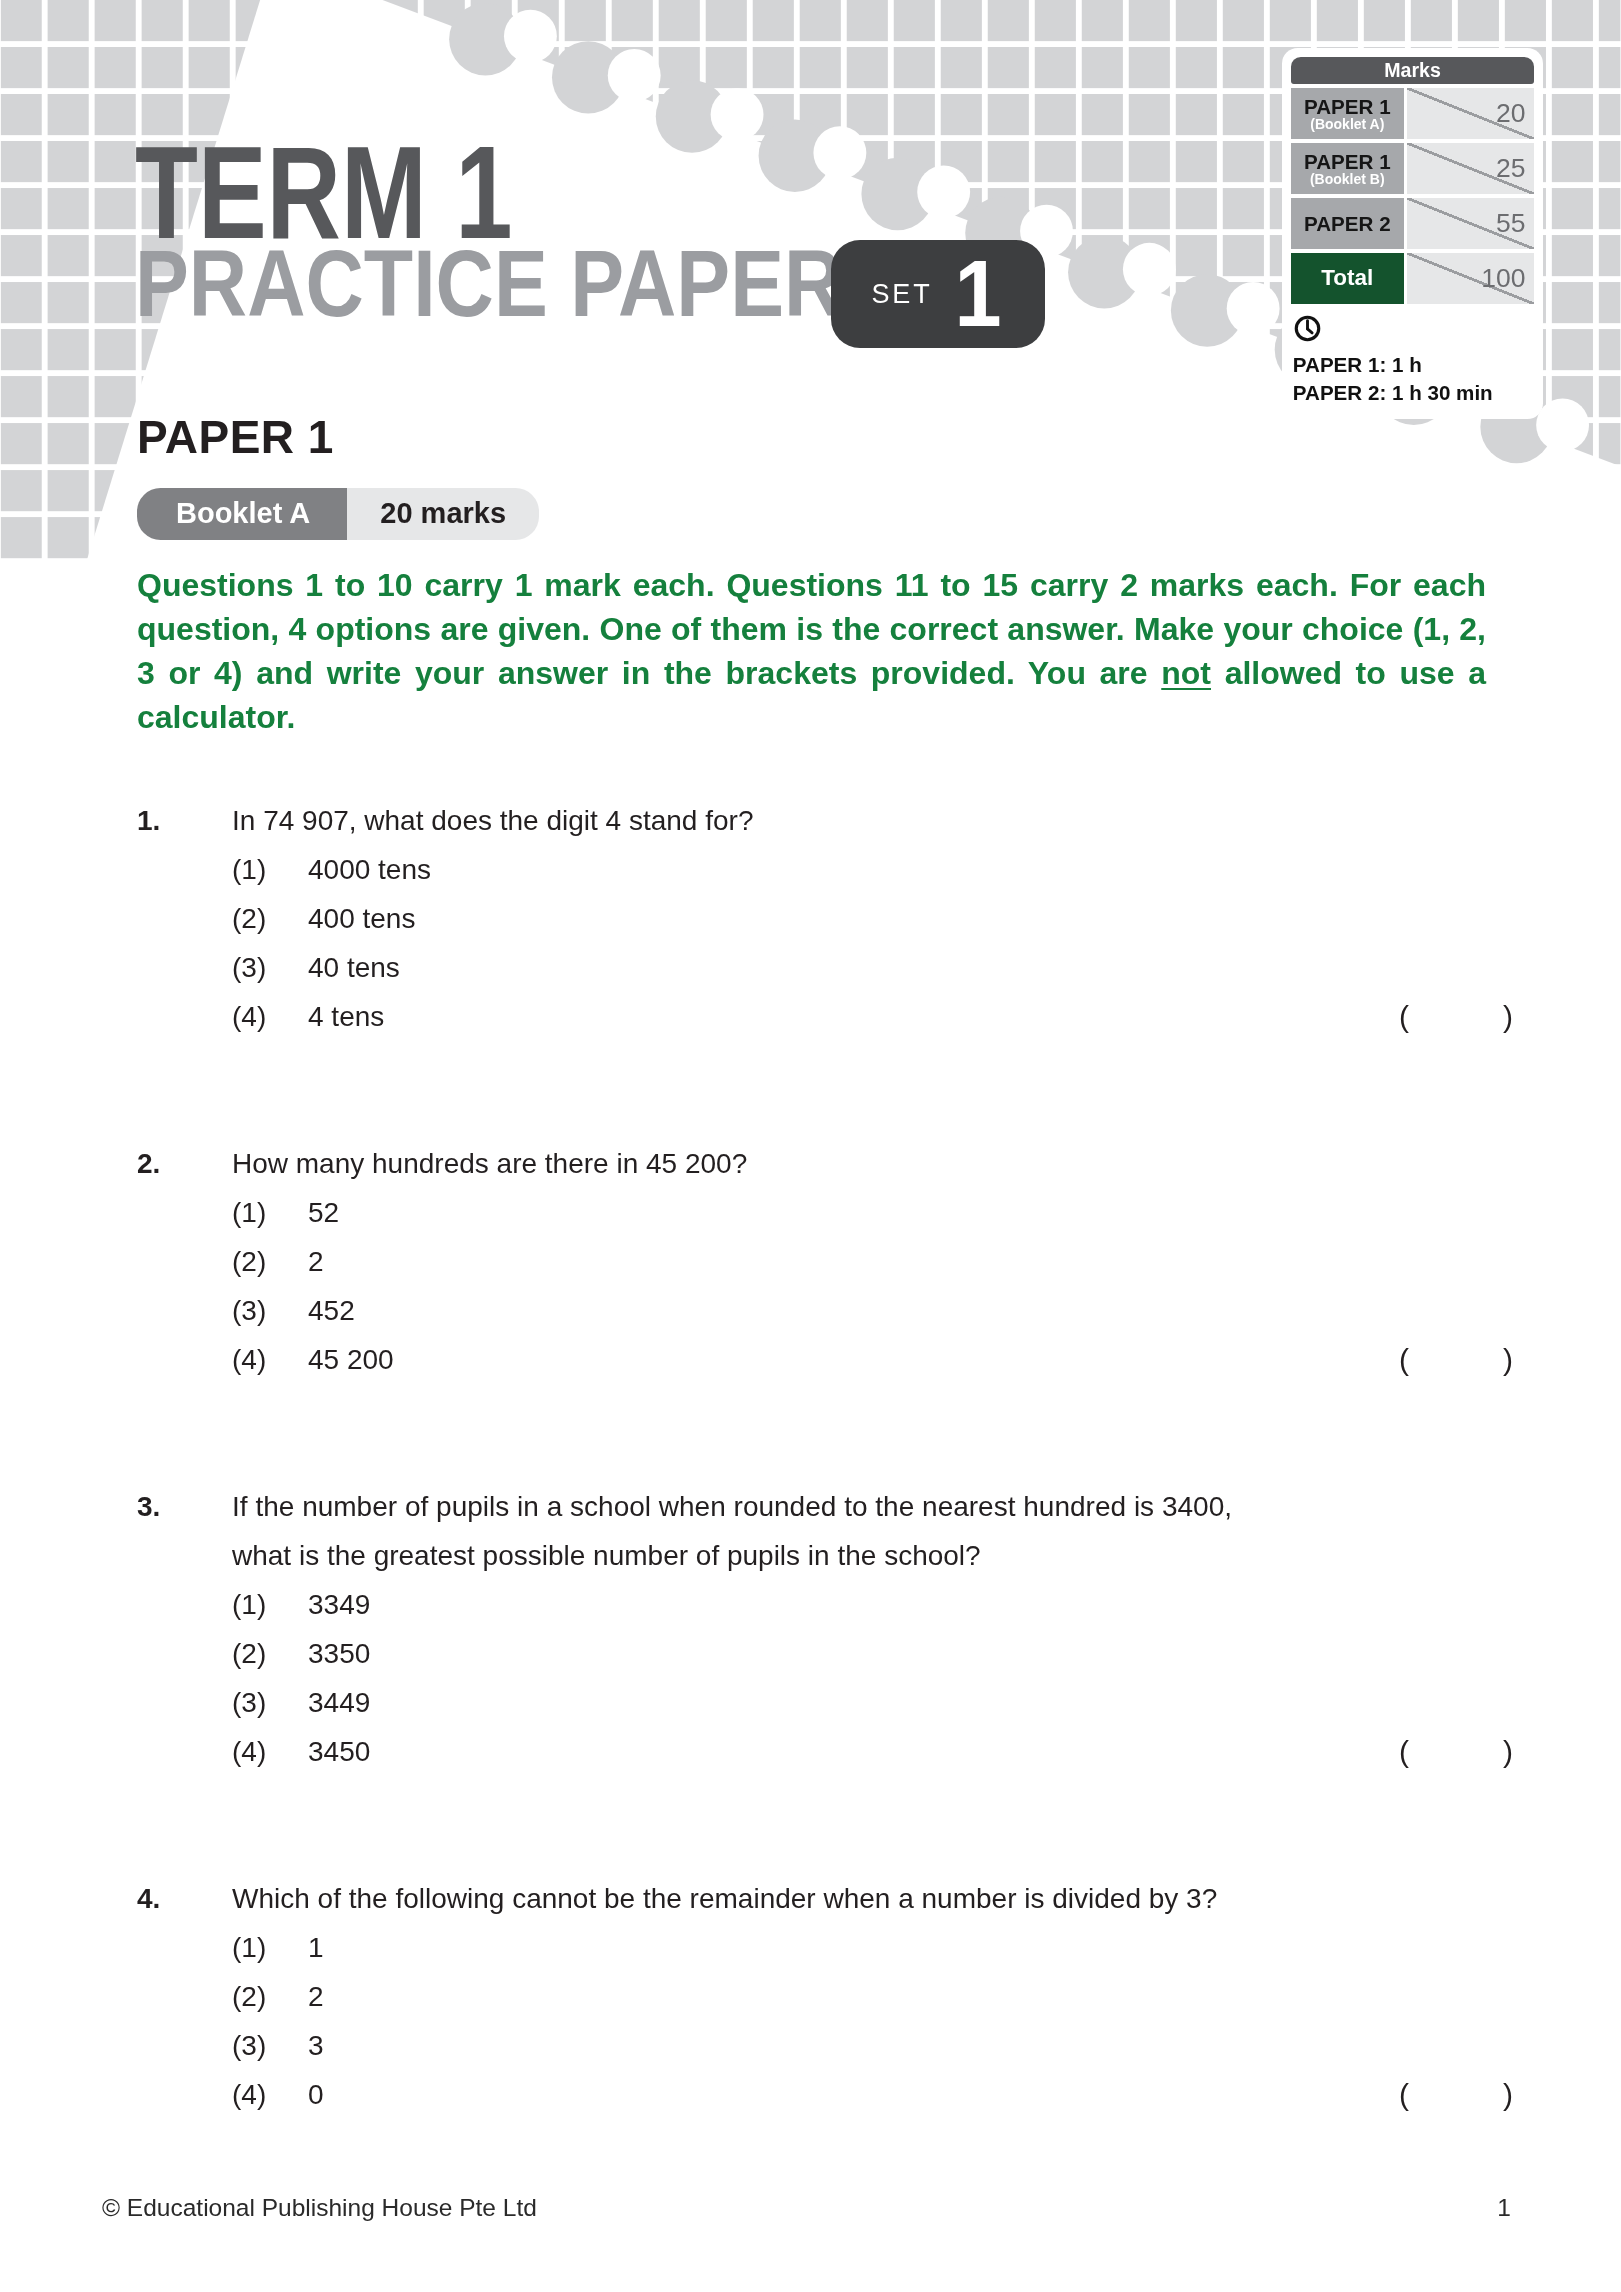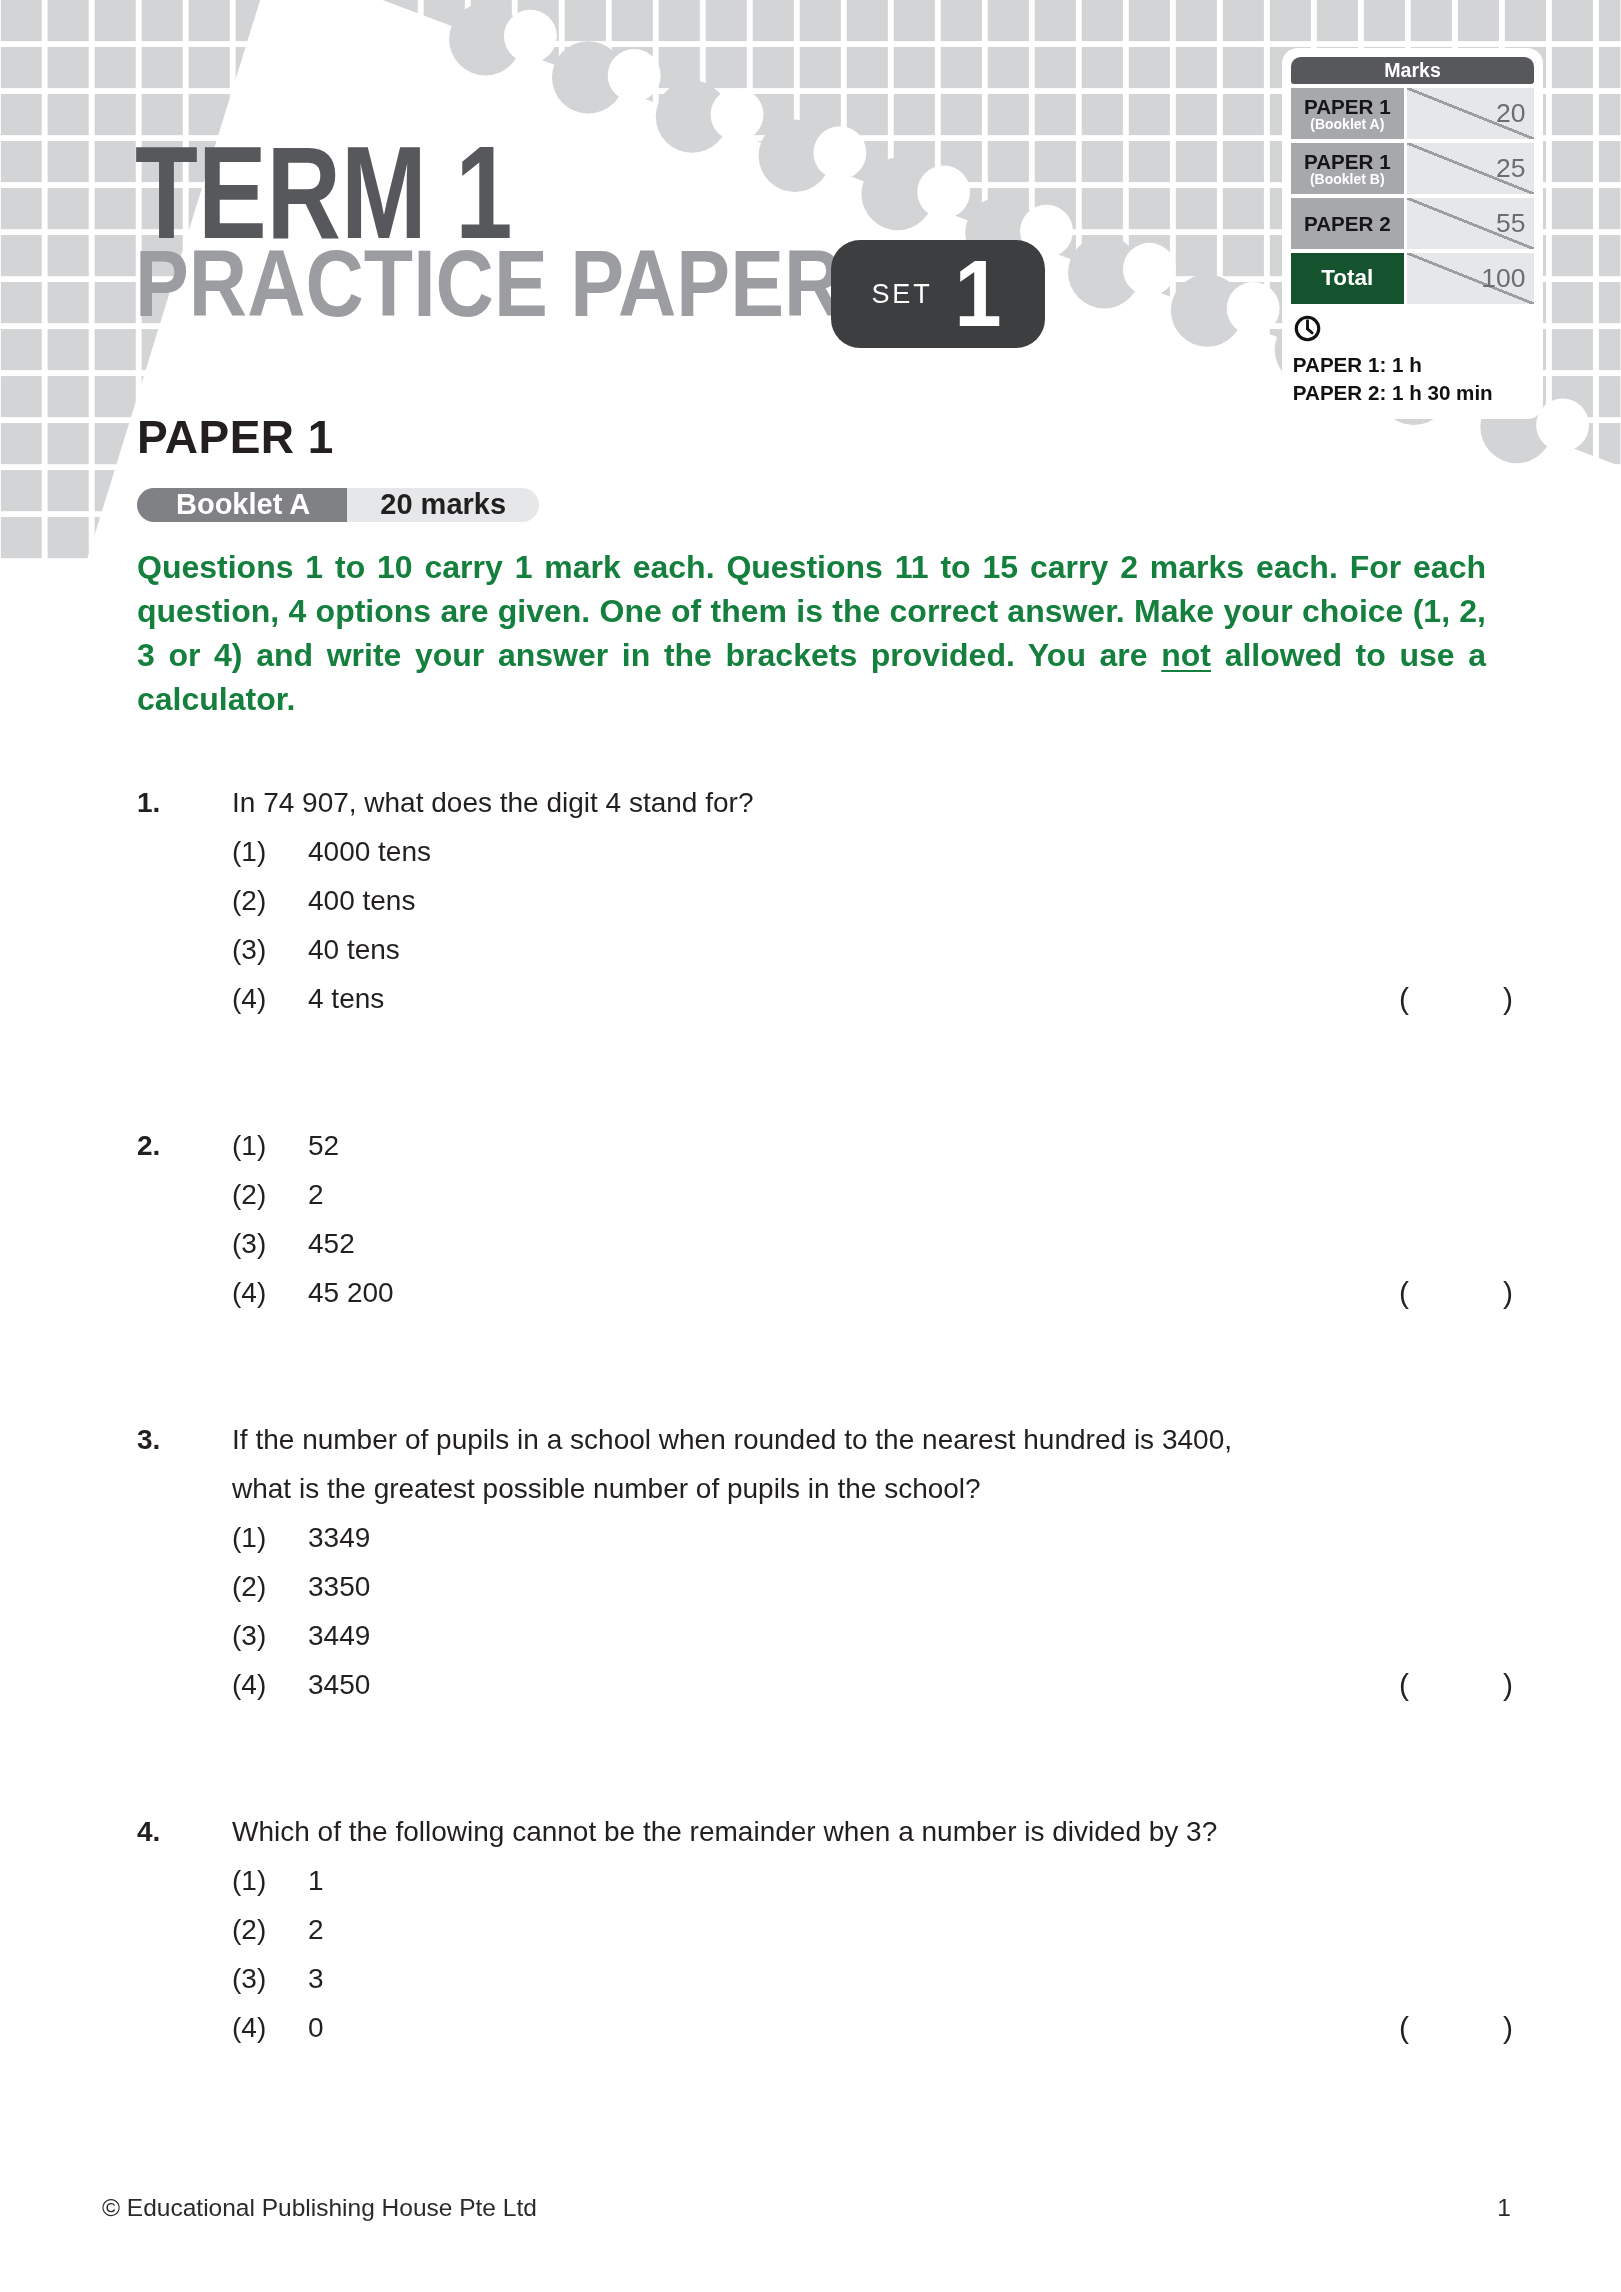--- a/index.html
+++ b/index.html
@@ -63,21 +63,21 @@
       #9b9da0 calc(50% + 1.4px), transparent calc(50% + 1.4px));
     display:flex; align-items:center; justify-content:flex-end;
     padding-right:8.8px; font-size:26.5px; color:#6c6d70;
   }
   .durations { display:flex; gap:8.8px; margin-top:9.8px; padding-left:2px; align-items:flex-start;flex-direction:column; }
   .duration-lines { font-size:20.6px; font-weight:800; color:#111; line-height:1.35; white-space:nowrap; }
 
   
   .content { position:absolute; left:137px; top:410px; width:1378px; z-index:1; }
   .section-title { margin:0; font-size:46px; font-weight:900; color:#231f20; letter-spacing:0.5px; }
-  .booklet-pill { display:inline-flex; margin-top:23.5px; height:34px; border-radius:23.5px; overflow:hidden; font-weight:700; font-size:29px; }
+  .booklet-pill { display:inline-flex; margin-top:23.5px; height:52px; border-radius:23.5px; overflow:hidden; font-weight:700; font-size:29px; }
   .booklet-name  { background:#808184; color:#fff; display:flex; align-items:center; padding:0 37px 0 39px; }
   .booklet-marks { background:#e6e7e8; color:#231f20; display:flex; align-items:center; padding:0 33px; }
   .instructions {
     margin:23.5px 29px 0 0; font-size:32px; font-weight:700; line-height:44px;
     text-align:justify; color:#15803d;
   }
   .instructions .u { text-decoration:underline; text-underline-offset:3.9px; text-decoration-thickness:2px; }
 
   .questions { margin-top:57px; }
   .q { display:flex; margin-top:98px; }
@@ -233,20 +233,21 @@
               <span>(</span>
               <span>)</span>
             </span>
           </div>
         </div>
       </div>
 
       <div class="q">
         <div class="qnum">2.</div>
         <div class="qbody">
+          <p class="qtext">How many hundreds are there in 45 200?</p>
           <div class="opt">
             <span class="onum">(1)</span>
             <span class="otext">52</span>
           </div>
           <div class="opt">
             <span class="onum">(2)</span>
             <span class="otext">2</span>
           </div>
           <div class="opt">
             <span class="onum">(3)</span>

